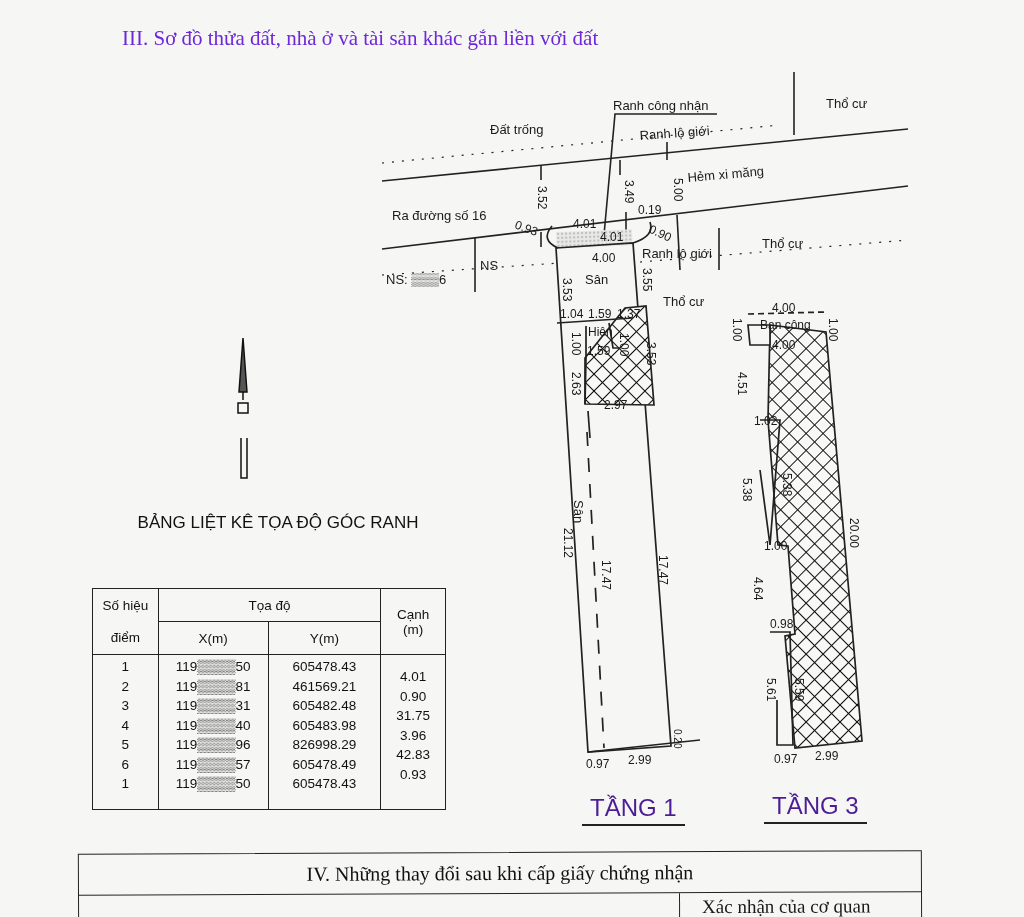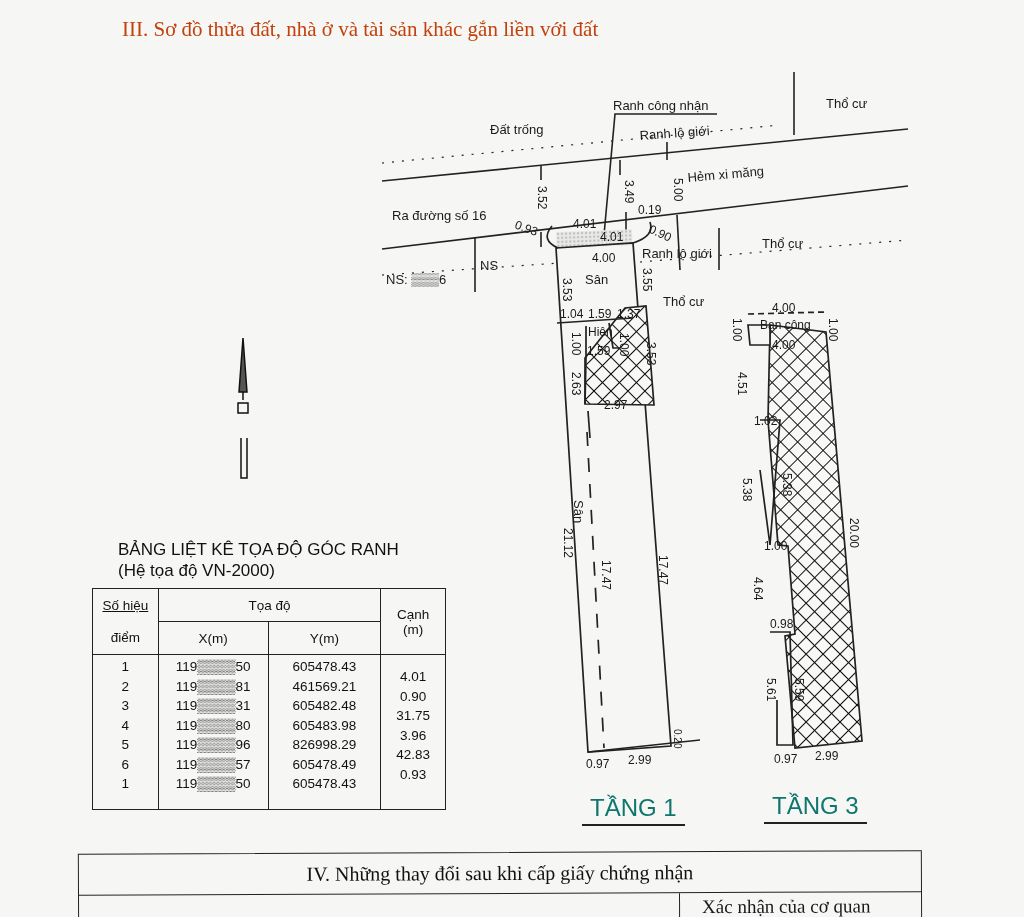--- a/index.html
+++ b/index.html
@@ -2,43 +2,43 @@
 <html><head>
   <meta charset="utf-8">
   <style>
     html, body { margin: 0; padding: 0; }
     body {
       width: 1024px; height: 917px; position: relative; overflow: hidden;
       background: #f6f6f4;
       font-family: "Liberation Sans", sans-serif; color: #1a1a1a;
     }
     .section-title {
-      position: absolute; left: 122px; top: 17px;
-      font-family: "Liberation Serif", serif; font-size: 21px; color: #c2410c;
+      position: absolute; left: 122px; top: 26px;
+      font-family: "Liberation Serif", serif; font-size: 21px; color: #6d28d9;
     }
     svg.map { position: absolute; left: 0; top: 0; }
     .lbl { font-family: "Liberation Sans", sans-serif; fill: #1a1a1a; }
     .table-title {
-      position: absolute; left: 118px; top: 539px; width: 320px; text-align: left;
+      position: absolute; left: 118px; top: 512px; width: 320px; text-align: center;
       font-size: 17px; line-height: 21px; color: #111;
     }
     .table-sub { display: block; font-size: 17px; }
     table.coords {
       position: absolute; left: 92px; top: 588px; width: 354px;
       border-collapse: collapse; font-size: 13.5px; color: #111;
     }
     table.coords th, table.coords td {
       border: 1.6px solid #222; text-align: center; font-weight: normal;
     }
     table.coords th { height: 30px; }
     .rowsbody td { border-top: 1.6px solid #222; border-bottom: 1.6px solid #222; vertical-align: top; padding-top: 2px; }
     .line { height: 19.5px; line-height: 19.5px; }
     .edges-col .line { line-height: 20px; }
     .floor-label {
-      position: absolute; font-size: 24px; color: #0f766e;
+      position: absolute; font-size: 24px; color: #4c1d95;
       border-bottom: 2px solid #222; padding: 0 8px 2px 8px;
     }
     .section4 {
       position: absolute; left: 78px; top: 852px; width: 842px; height: 80px;
       border: 1.6px solid #222; transform: rotate(-0.25deg);
     }
     .section4-title {
       height: 40px; line-height: 40px; text-align: center; border-bottom: 1.6px solid #222;
       font-family: "Liberation Serif", serif; font-size: 20px; color: #111;
     }
@@ -183,33 +183,32 @@
     <text x="774" y="763">0.97</text>
     <text x="815" y="760">2.99</text>
   </g>
 </svg>
 
 <div class="floor-label" style="left:582px; top:794px;">TẦNG 1</div>
 <div class="floor-label" style="left:764px; top:792px;">TẦNG 3</div>
 
 <div class="table-title">
   <span>BẢNG LIỆT KÊ TỌA ĐỘ GÓC RANH</span>
-  <span class="table-sub">(Hệ tọa độ VN-2000)</span>
 </div>
 
 <table class="coords">
   <colgroup>
     <col style="width:66px">
       <col style="width:110px">
       <col style="width:113px">
       <col style="width:65px">
   </colgroup>
   <thead>
     <tr>
-      <th rowspan="1" style="border-bottom:none;text-decoration:underline;"><span>Số hiệu</span></th>
+      <th rowspan="1" style="border-bottom:none;"><span>Số hiệu</span></th>
       <th colspan="2">Tọa độ</th>
       <th rowspan="2">
         <div>Cạnh</div>
           <div>(m)</div>
       </th>
     </tr>
     <tr>
       <th style="border-top:none;">điểm</th>
       <th>X(m)</th>
       <th>Y(m)</th>
@@ -223,21 +222,21 @@
         <div class="line">3</div>
         <div class="line">4</div>
         <div class="line">5</div>
         <div class="line">6</div>
         <div class="line">1</div>
       </td>
       <td>
         <div class="line">119▒▒▒▒50</div>
         <div class="line">119▒▒▒▒81</div>
         <div class="line">119▒▒▒▒31</div>
-        <div class="line">119▒▒▒▒80</div>
+        <div class="line">119▒▒▒▒40</div>
         <div class="line">119▒▒▒▒96</div>
         <div class="line">119▒▒▒▒57</div>
         <div class="line">119▒▒▒▒50</div>
       </td>
       <td>
         <div class="line">605478.43</div>
         <div class="line">461569.21</div>
         <div class="line">605482.48</div>
         <div class="line">605483.98</div>
         <div class="line">826998.29</div>

